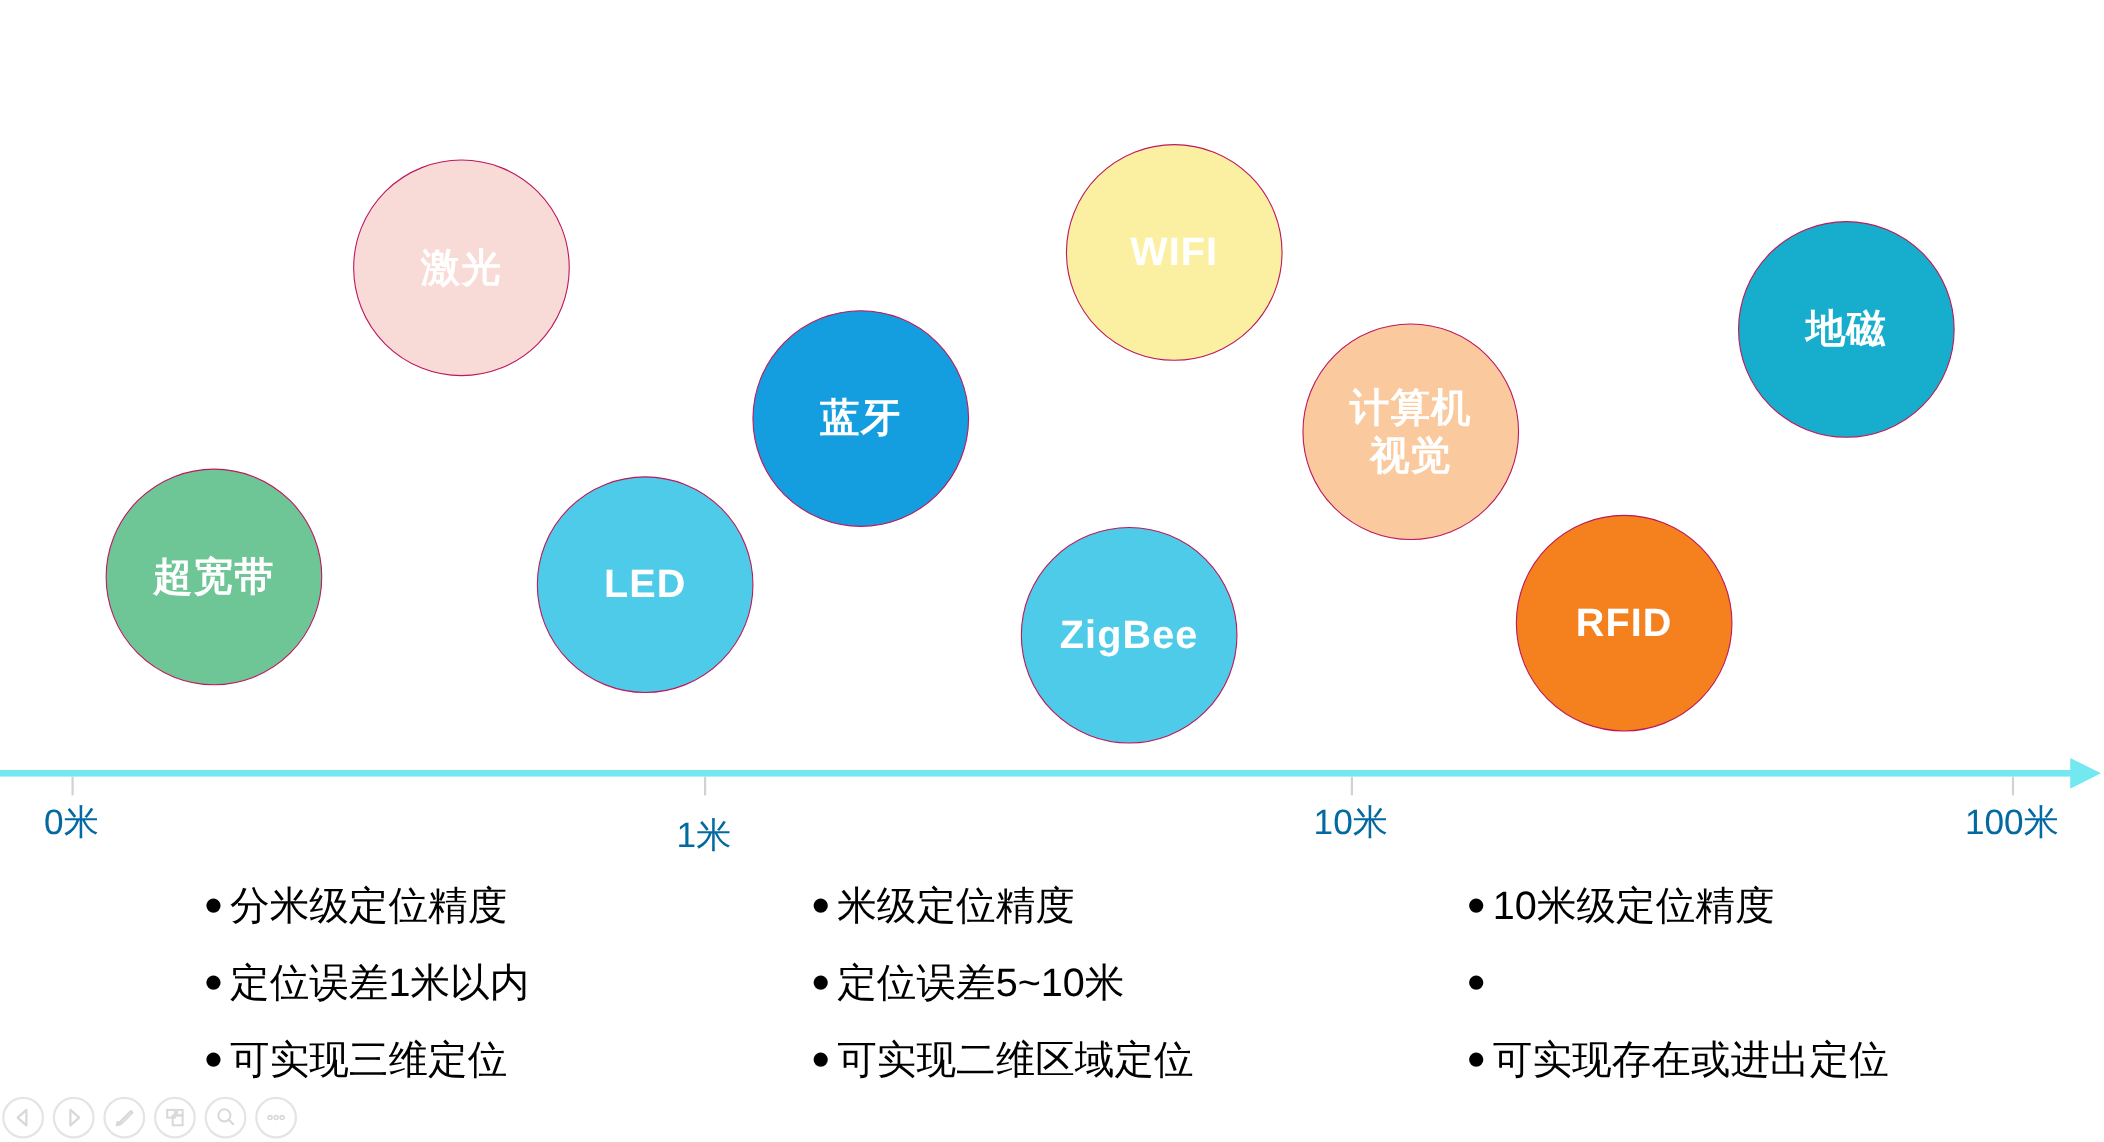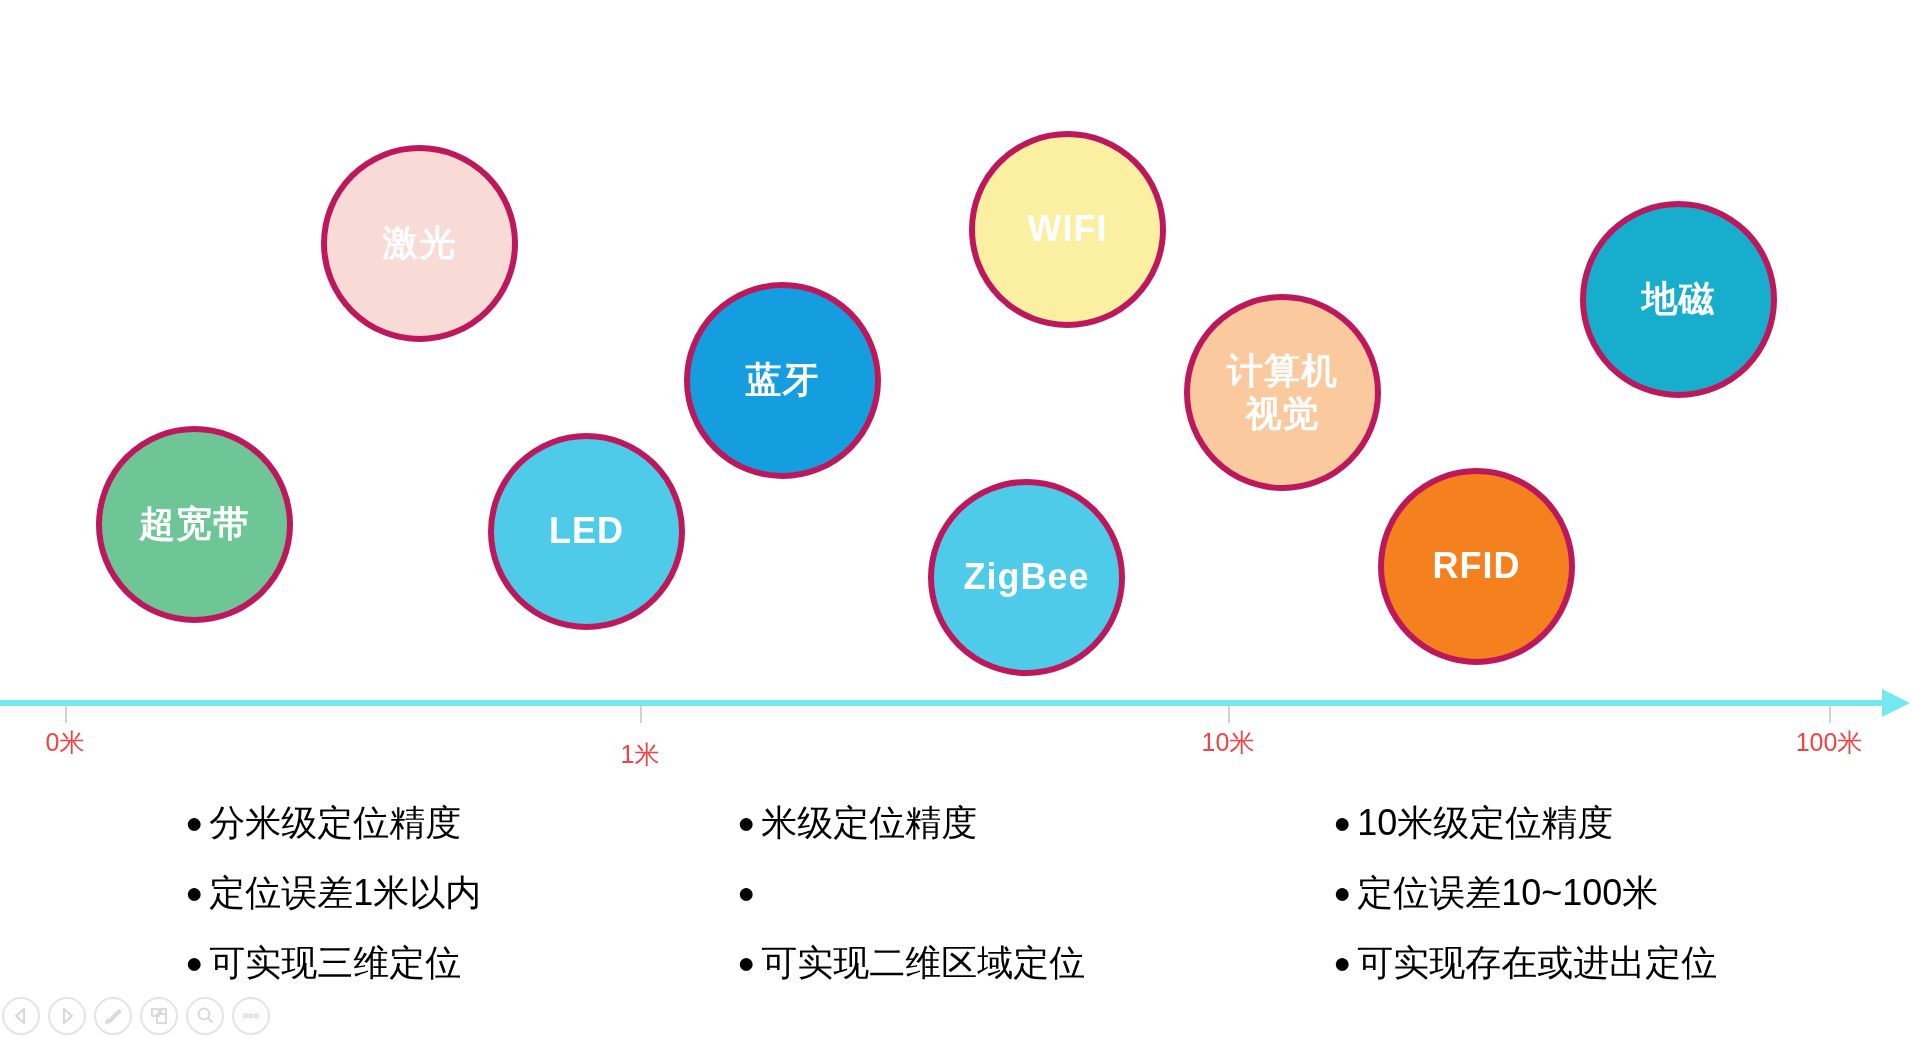--- a/index.html
+++ b/index.html
@@ -2,34 +2,34 @@
 <html><head>
 <meta charset="utf-8">
 <style>
   html,body{margin:0;padding:0;background:#fff;}
   #stage{
     position:relative;width:1913px;height:1038px;background:#ffffff;overflow:hidden;
     font-family:"Liberation Sans","DejaVu Sans",sans-serif;
   }
   .bubble{
     position:absolute;width:197px;height:197px;border-radius:50%;
-    border:6px solid #be185d;box-sizing:border-box;
+    border:1px solid #be185d;box-sizing:border-box;
     display:flex;align-items:center;justify-content:center;text-align:center;
     color:#ffffff;font-weight:bold;font-size:36px;line-height:1.18;
     white-space:pre-line;letter-spacing:1px;
   }
   .axis-line{position:absolute;left:0;top:700px;height:6px;width:1884px;background:#74e8f1;}
   .axis-arrow{
     position:absolute;left:1882px;top:689px;width:0;height:0;
     border-left:28px solid #74e8f1;border-top:14px solid transparent;border-bottom:14px solid transparent;
   }
   .tick{position:absolute;top:706px;width:2px;height:17px;background:#d2d2d2;}
   .tick-label{
     position:absolute;top:726px;transform:translateX(-50%);
-    font-size:25px;color:#ef4444;white-space:nowrap;
+    font-size:32px;color:#0369a1;white-space:nowrap;
   }
   .notes-col{position:absolute;top:800px;display:flex;flex-direction:column;}
   .note-item{
     display:flex;align-items:center;height:46px;margin-bottom:24px;
     font-size:36px;color:#000000;white-space:nowrap;
   }
   .note-bullet{font-size:30px;margin-right:6px;line-height:1;}
   .toolbar{position:absolute;left:2px;top:997px;display:flex;gap:8px;}
   .tool-btn{
     width:38px;height:38px;border-radius:50%;border:2px solid #e4e4e4;background:#ffffff;
@@ -81,35 +81,35 @@
     </div>
   </div>
 
   <div class="notes-col" style="left: 737px;">
     <div class="note-item">
       <span class="note-bullet">●</span>
       <span>米级定位精度</span>
     </div>
     <div class="note-item">
       <span class="note-bullet">●</span>
+      <span>定位误差5~10米</span>
     </div>
     <div class="note-item">
       <span class="note-bullet">●</span>
       <span>可实现二维区域定位</span>
     </div>
   </div>
 
   <div class="notes-col" style="left: 1333px;">
     <div class="note-item">
       <span class="note-bullet">●</span>
       <span>10米级定位精度</span>
     </div>
     <div class="note-item">
       <span class="note-bullet">●</span>
-      <span>定位误差10~100米</span>
     </div>
     <div class="note-item">
       <span class="note-bullet">●</span>
       <span>可实现存在或进出定位</span>
     </div>
   </div>
 
   <div class="toolbar">
     <button class="tool-btn" title="">
       <span>

